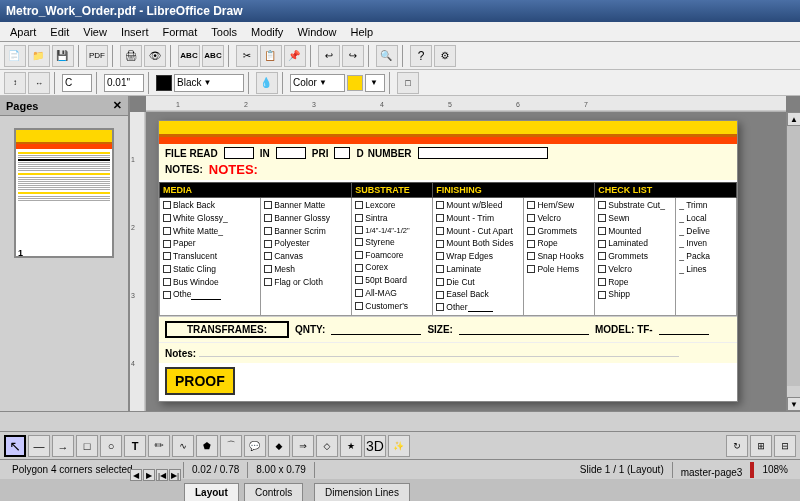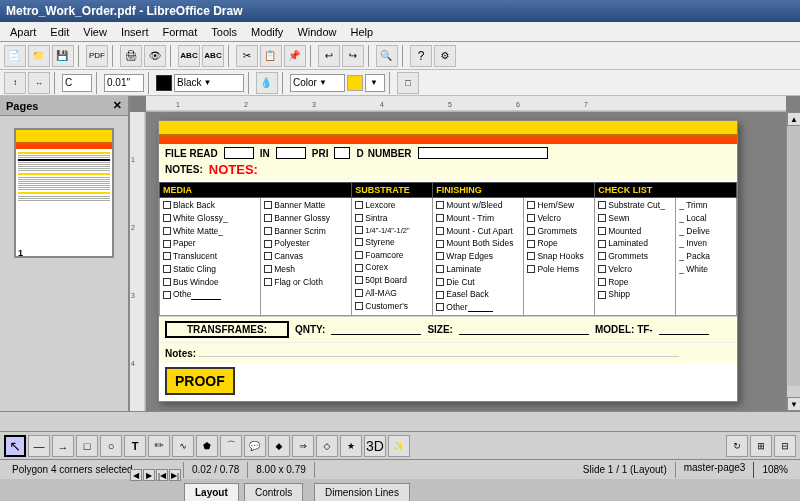--- a/index.html
+++ b/index.html
@@ -480,21 +480,21 @@
               <div class="check-line"><span class="ck"></span>Velcro</div>
               <div class="check-line"><span class="ck"></span>Rope</div>
               <div class="check-line"><span class="ck"></span>Shipp</div>
             </td>
             <td style="width:60px; font-size:8.5px; line-height:1.6;">
               <div class="check-line">_ Trimn</div>
               <div class="check-line">_ Local</div>
               <div class="check-line">_ Delive</div>
               <div class="check-line">_ Inven</div>
               <div class="check-line">_ Packa</div>
-              <div class="check-line">_ White</div>
+              <div class="check-line">_ Lines</div>
             </td>
           </tr>
         </tbody>
       </table>
 
       
       <div style="background:#fffde0; padding:4px 6px; font-size:10px; font-weight:bold; border-top:1px solid #ccc; display:flex; align-items:center; gap:6px;">
         <span style="border:2px solid #000; padding:1px 20px;">TRANSFRAMES:</span>
         <span>QNTY:</span>
         <span style="display:inline-block; width:90px; height:12px; border-bottom:1px solid #000;"></span>
@@ -572,19 +572,19 @@
   <div style="border-right:1px solid #888; padding:0 8px; height:16px; display:flex; align-items:center;">
     <span>0.02 / 0.78</span>
   </div>
   <div style="border-right:1px solid #888; padding:0 8px; height:16px; display:flex; align-items:center;">
     <span>8.00 x 0.79</span>
   </div>
   <div style="flex:1;"></div>
   <div style="border-right:1px solid #888; padding:0 8px; height:16px; display:flex; align-items:center;">
     <span>Slide 1 / 1 (Layout)</span>
   </div>
-  <div style="border-right:1px solid #b91c1c; padding:0 8px; height:16px; display:flex; align-items:flex-start;">
+  <div style="border-right:4px solid #b91c1c; padding:0 8px; height:16px; display:flex; align-items:flex-end;">
     <span>master-page3</span>
   </div>
   <div style="padding:0 8px; height:16px; display:flex; align-items:center;">
     <span>108%</span>
   </div>
 </div>
 
 </body></html>

